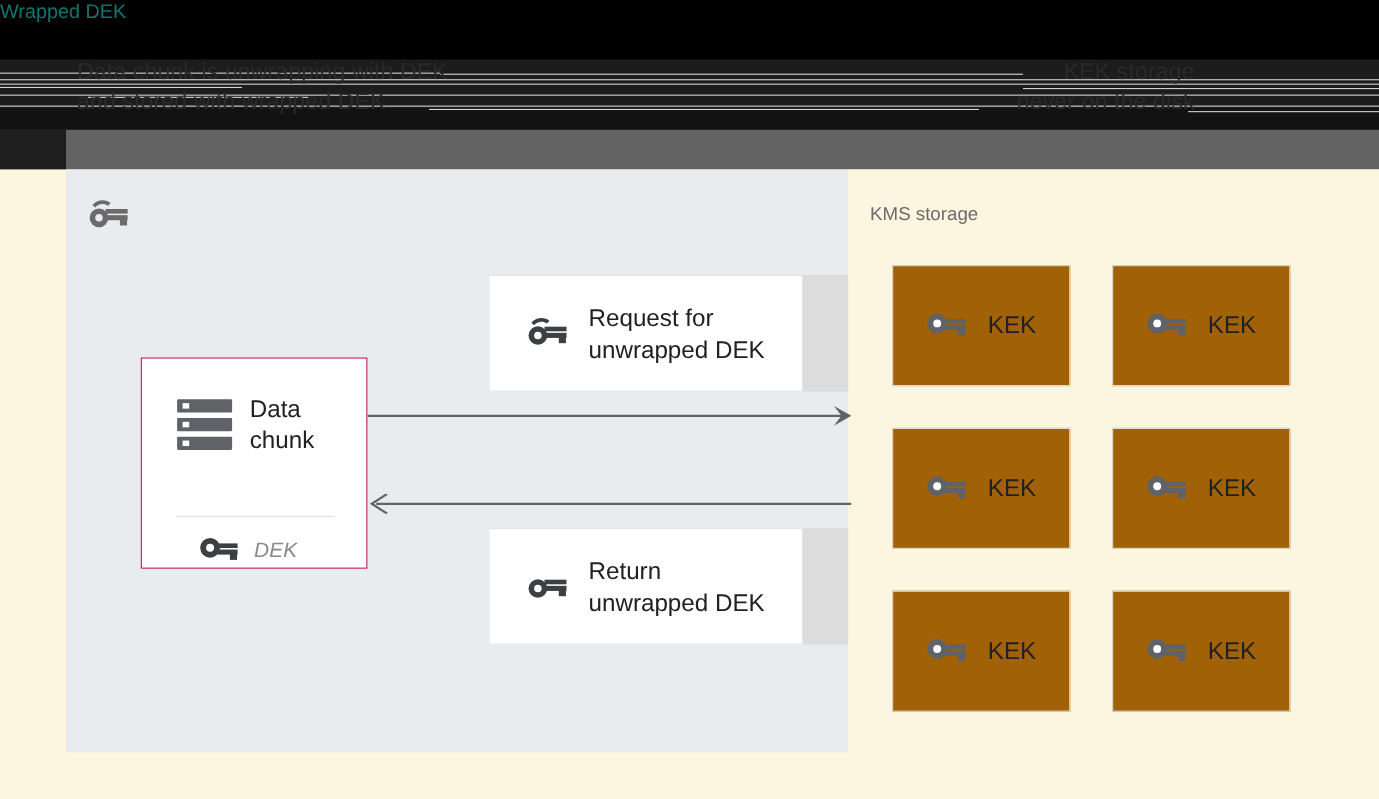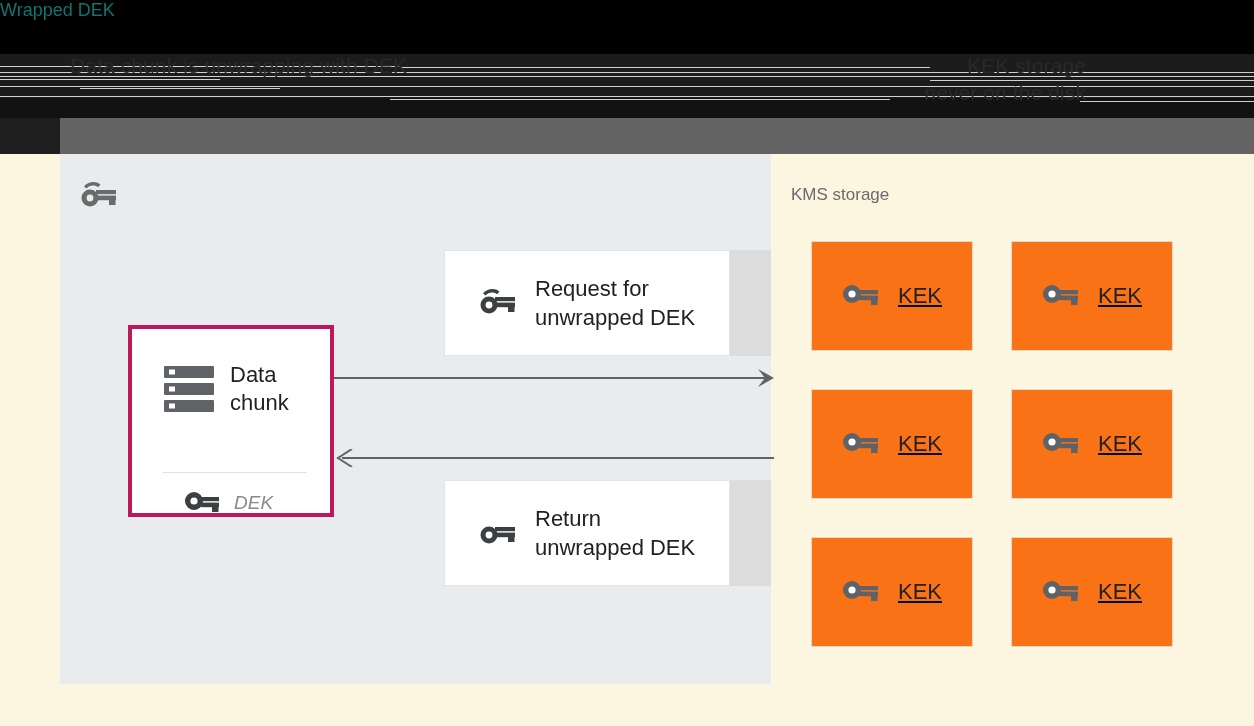--- a/index.html
+++ b/index.html
@@ -49,21 +49,21 @@
 
   .wrapped-key-ico { position:absolute; left:78px; top:178px; }
 
   
   .panel-right { position:absolute; left:771px; top:154px; width:483px; height:530px; background:#fcf5e0; }
   .panel-right-title { position:absolute; left:791px; top:185px; color:#6b6b6b; font-size:17px; }
 
   
   .card-data {
     position:absolute; left:128px; top:325px; width:206px; height:192px;
-    background:#fff; border:4px solid #be185d;
+    background:#fff; border:1px solid #be185d;
   }
   .card-data .row-top { position:absolute; left:30px; top:32px; display:flex; align-items:center; gap:14px; }
   .server-ico { width:54px; height:50px; }
   .data-label { color:#202124; font-size:22px; line-height:28px; }
   .divider { position:absolute; left:31px; top:143px; width:144px; height:1px; background:#e0e0e0; }
   .card-data .row-bot { position:absolute; left:52px; top:160px; display:flex; align-items:center; gap:14px;font-style:italic; }
   .dek-label { color:#8a8a8a; font-size:19px; }
 
   
   .msg-shadow { position:absolute; background:#dcdcdc; }
@@ -77,22 +77,22 @@
   .msg1        { left:444px; top:250px; width:286px; height:106px; }
   .msg2-shadow { left:444px; top:480px; width:327px; height:106px; }
   .msg2        { left:444px; top:480px; width:286px; height:106px; }
 
   
   .arrow-right { position:absolute; left:334px; top:369px; width:440px; height:18px; }
   .arrow-left  { position:absolute; left:334px; top:449px; width:440px; height:18px; }
 
   
   .kek-box {
-    position:absolute; background:#f97316; border:1px solid #e0dcd0;
-    display:flex; align-items:center; justify-content:center; gap:18px;text-decoration:underline;
+    position:absolute; background:#a16207; border:1px solid #e0dcd0;
+    display:flex; align-items:center; justify-content:center; gap:18px;
   }
   .kek-label { color:#202124; font-size:22px; }
 
   .kek-0 { left:811px; top:241px; width:162px; height:110px; }
   .kek-1 { left:1011px; top:241px; width:162px; height:110px; }
   .kek-2 { left:811px; top:389px; width:162px; height:110px; }
   .kek-3 { left:1011px; top:389px; width:162px; height:110px; }
   .kek-4 { left:811px; top:537px; width:162px; height:110px; }
   .kek-5 { left:1011px; top:537px; width:162px; height:110px; }
 </style>
@@ -114,20 +114,21 @@
   <div class="scan" style="top:79px;  left:0;    width:220px;"></div>
   <div class="scan" style="top:80px;  left:930px; width:324px;"></div>
   <div class="scan" style="top:86px;  left:0;    width:1254px;"></div>
   <div class="scan" style="top:88px;  left:80px;  width:200px;"></div>
   <div class="scan" style="top:96px;  left:0;    width:1254px;"></div>
   <div class="scan" style="top:99px;  left:390px; width:500px;"></div>
   <div class="scan" style="top:101px; left:1080px; width:174px;"></div>
 
   <div class="hdr-text hdr-left">
     <div class="l1">Data chunk is unwrapping with DEK</div>
+    <div class="l2">and stored with wrapped DEK</div>
   </div>
   <div class="hdr-text hdr-right">
     <div class="l1">KEK storage</div>
     <div class="l2">never on the disk</div>
   </div>
 
   <div class="canvas"></div>
 
   <div class="panel-left"></div>
 

